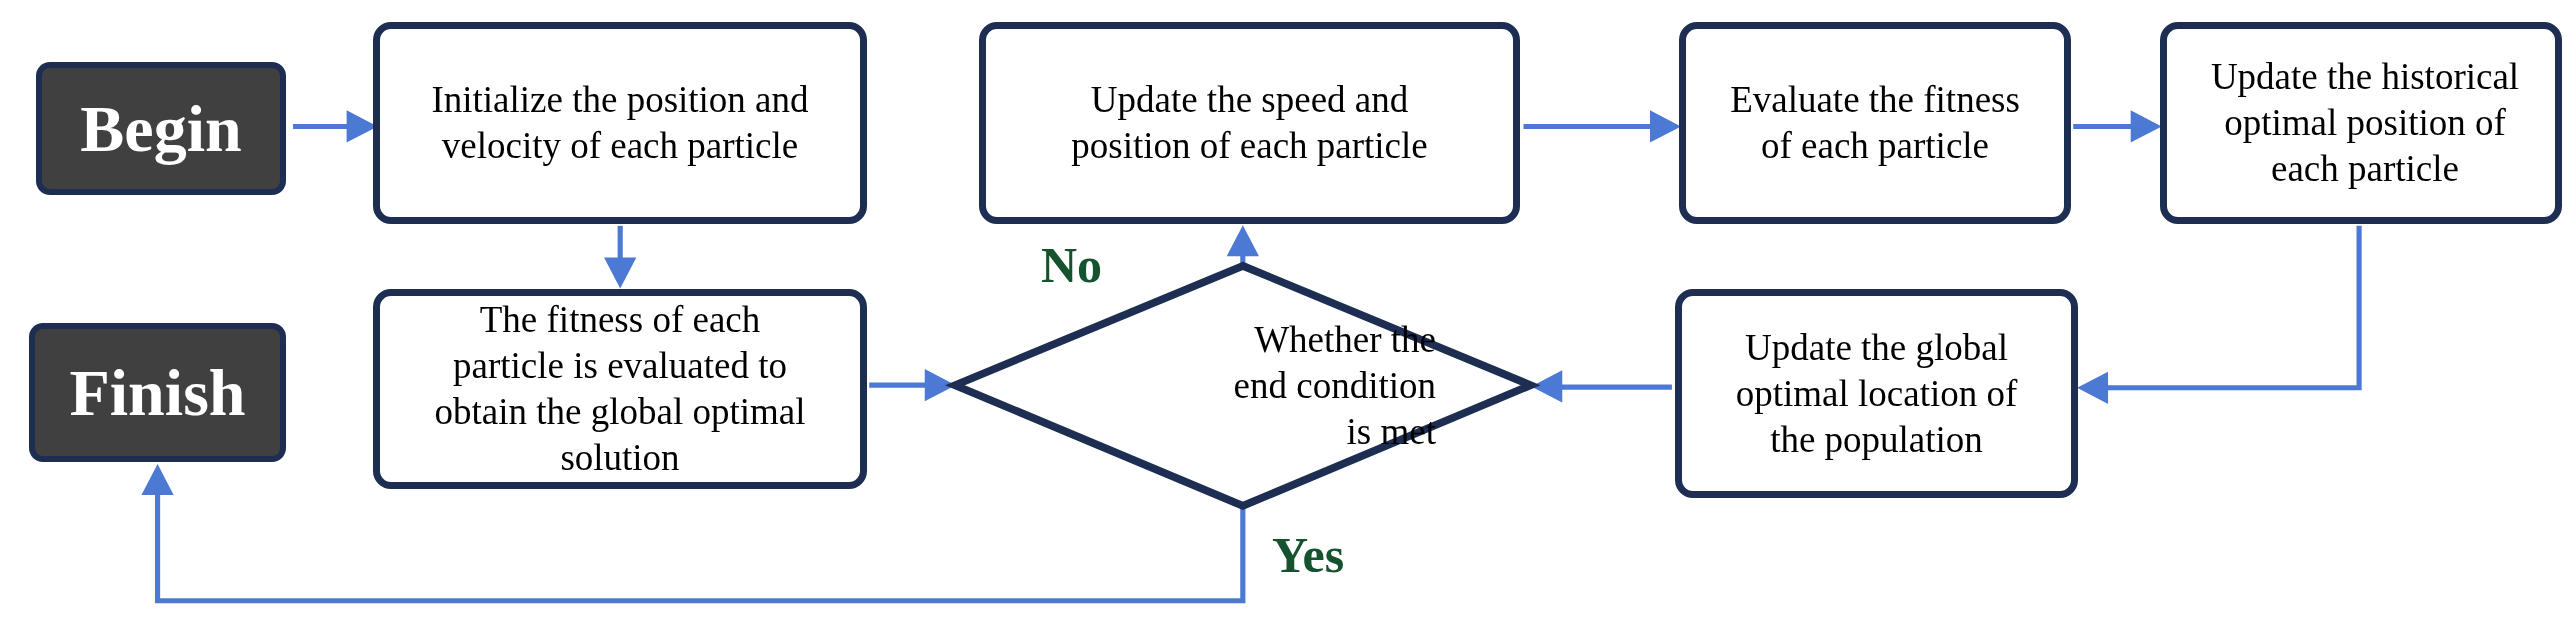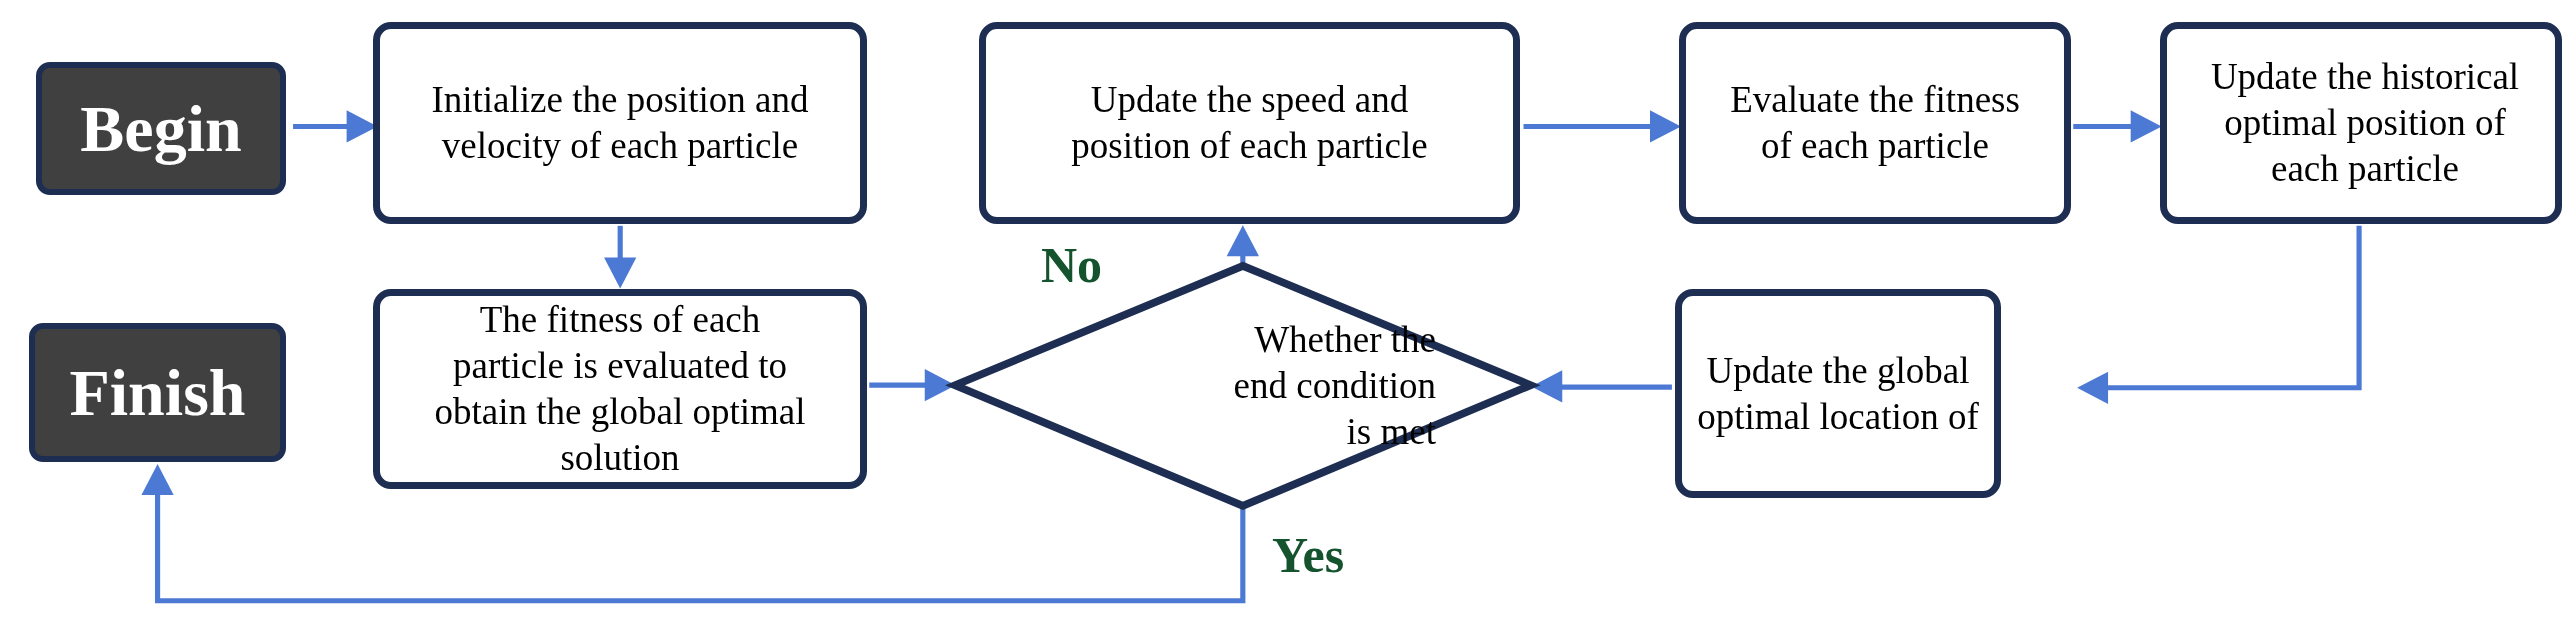--- a/index.html
+++ b/index.html
@@ -68,21 +68,21 @@
     font-size: 50px;
     color: #14532d;
   }
   
   #node-begin             { left: 36px;   top: 62px;  width: 250px; height: 133px; }
   #node-initialize        { left: 373px;  top: 22px;  width: 494px; height: 202px; }
   #node-update-speed      { left: 979px; top: 22px;  width: 541px; height: 202px; }
   #node-evaluate-fitness  { left: 1679px; top: 22px;  width: 392px; height: 202px; }
   #node-update-historical { left: 2160px; top: 22px;  width: 402px; height: 202px; padding-left: 8px; }
   #node-evaluate-global   { left: 373px;  top: 289px; width: 494px; height: 200px; }
-  #node-update-global     { left: 1675px; top: 289px; width: 326px; height: 209px; }
+  #node-update-global     { left: 1675px; top: 289px; width: 403px; height: 209px; }
   #node-finish            { left: 29px;   top: 323px; width: 257px; height: 139px; }
   #decision-label-box     { left: 1049px; top: 310px; width: 387px; height: 151px; }
   #label-no               { left: 1010px; top: 236px; width: 123px; height: 58px; }
   #label-yes              { left: 1240px; top: 524px; width: 136px; height: 61px; }
 </style>
 </head>
 <body>
 
 <div id="canvas">
 
@@ -164,20 +164,21 @@
   <div class="node" id="node-evaluate-global">
     <span class="line">The fitness of each</span>
     <span class="line">particle is evaluated to</span>
     <span class="line">obtain the global optimal</span>
     <span class="line">solution</span>
   </div>
 
   <div class="node" id="node-update-global">
     <span class="line">Update the global</span>
     <span class="line">optimal location of</span>
+    <span class="line">the population</span>
   </div>
 
   <div class="node terminal" id="node-finish">
     <span class="line">Finish</span>
   </div>
 
   <div class="decision-text" id="decision-label-box">
     <span class="line">Whether the</span>
     <span class="line">end condition</span>
     <span class="line">is met</span>

